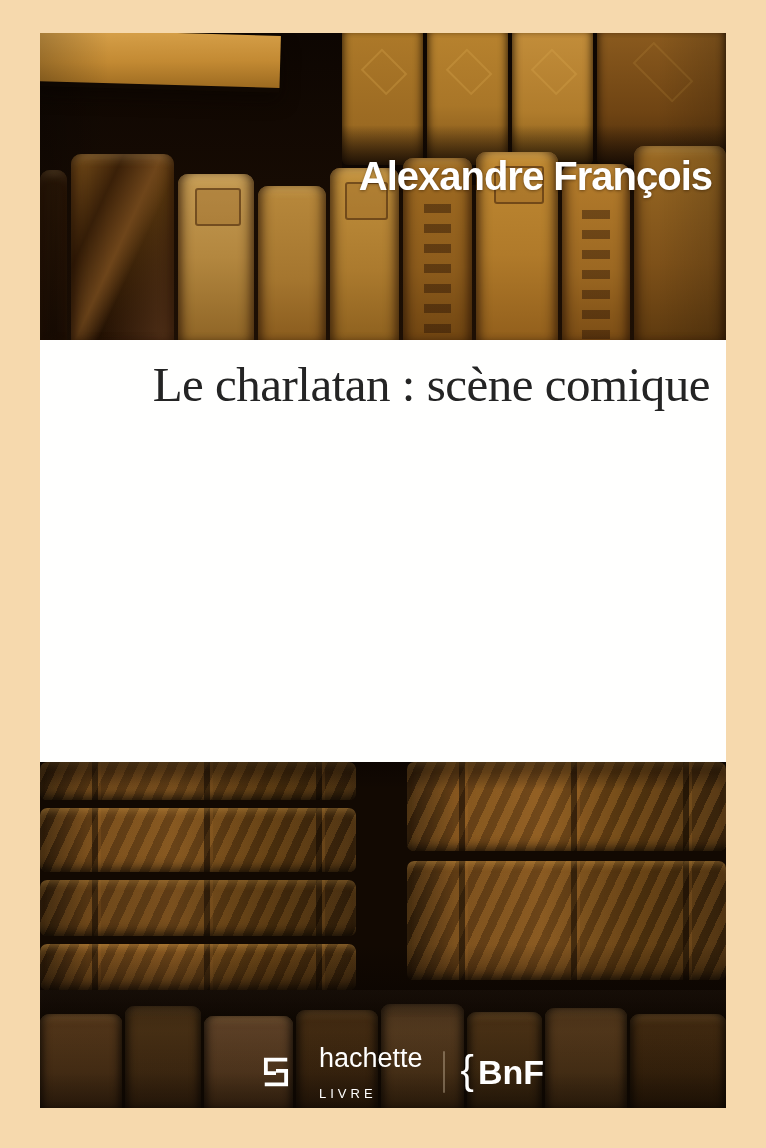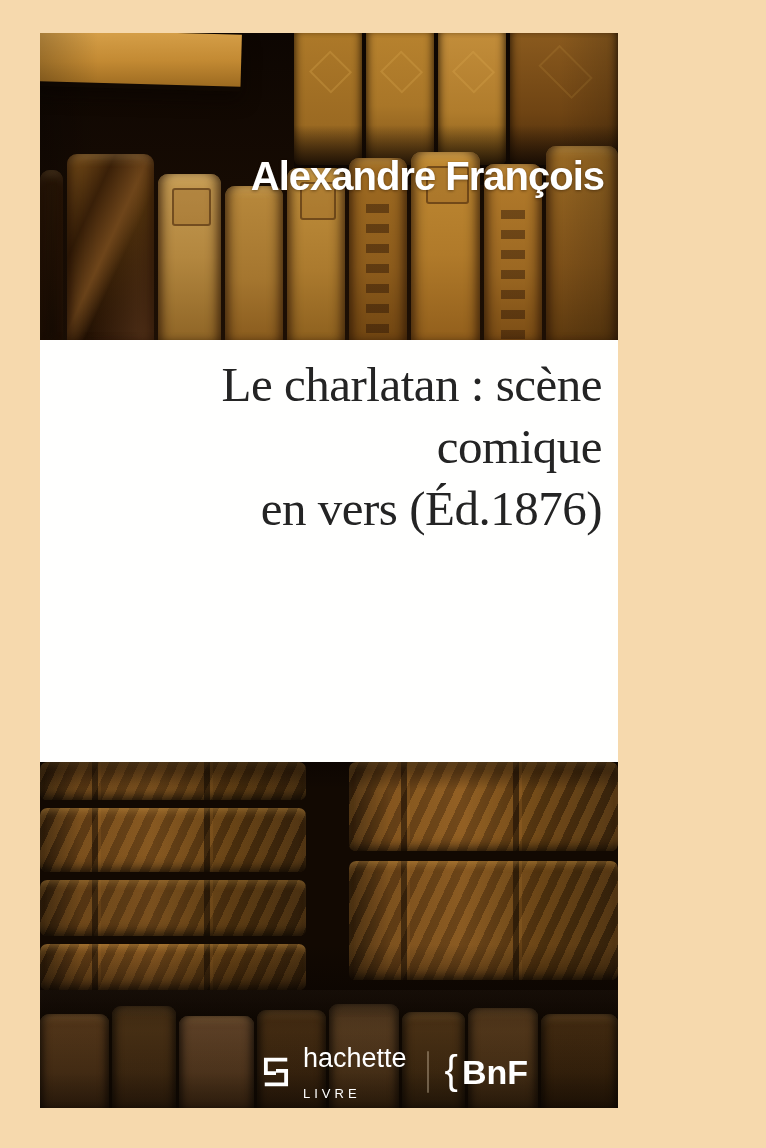--- a/index.html
+++ b/index.html
@@ -3,21 +3,21 @@
 <meta charset="utf-8">
 <style>
   html,body{margin:0;padding:0;background:#e9e2d6;}
   .cover{
     position:relative; width:766px; height:1148px; overflow:hidden;
     background:#f6d9ad;
     font-family:"Liberation Sans", sans-serif;
   }
   
   .photo{
-    position:absolute; left:40px; top:33px; width:578px; height:1075px;
+    position:absolute; left:40px; top:33px; width:686px; height:1075px;
     background:#1b0e04; overflow:hidden;
   }
   
   .top-dark{position:absolute; left:0; top:0; width:100%; height:307px; background:linear-gradient(180deg,#0d0602 0%,#180c03 60%,#1d0f04 100%);}
   .shelf-board{
     position:absolute; left:-6px; top:-4px; width:36%; height:52px;
     background:linear-gradient(178deg,#d8a24b 0%,#c38a33 55%,#9c6a20 100%);
     transform:rotate(1.6deg); transform-origin:left top;
     box-shadow:0 5px 0 rgba(18,9,2,.85), 0 12px 18px rgba(10,5,1,.6);
   }
@@ -102,21 +102,21 @@
   .bsp3{width:13%; margin-top:12px; background:linear-gradient(180deg,#63452a,#422b14);}
   .bsp4{width:12%; margin-top:6px;  background:linear-gradient(180deg,#4a3014,#2c1b0a);}
   .bsp5{width:12%; margin-top:0;    background:linear-gradient(180deg,#5d4124,#3c2710);}
   .bsp6{width:11%; margin-top:8px;  background:linear-gradient(180deg,#503517,#31200c);}
   .bsp7{width:12%; margin-top:4px;  background:linear-gradient(180deg,#5a3d1e,#3a2610);}
   .bsp8{flex:1;   margin-top:10px;  background:linear-gradient(180deg,#462d12,#281807);}
   .bottom-tint{position:absolute; inset:0; z-index:3; pointer-events:none;
     background:linear-gradient(180deg,rgba(10,5,2,.35) 0%,rgba(10,5,2,.05) 35% 70%,rgba(10,5,2,.4) 100%);}
   
   .logos{position:absolute; left:218px; top:1016px; height:46px; display:flex; align-items:center; z-index:4; color:#fff;}
-  .hachette{display:flex; align-items:center; gap:9px;}
+  .hachette{display:flex; align-items:center; gap:25px;}
   .hachette-text{display:flex; flex-direction:column; line-height:1;}
   .hachette-name{font-size:27px; font-weight:400; letter-spacing:0;}
   .hachette-sub{font-size:13px; font-weight:400; letter-spacing:4px; margin-top:15px;}
   .logo-divider{width:2px; height:42px; background:rgba(216,198,170,.38); margin:0 16px 0 20px; border-radius:1px;}
   .bnf{display:flex; align-items:center; gap:4px;}
   .bnf-brace{font-size:40px; font-weight:400; line-height:1; transform:translateY(-2px);}
   .bnf-text{font-size:34px; font-weight:bold; letter-spacing:0;}
 </style>
 </head>
 <body>
@@ -142,21 +142,21 @@
       <div class="sp sp6 script"></div>
       <div class="sp sp7 label"></div>
       <div class="sp sp8 script"></div>
       <div class="sp sp9"></div>
     </div>
     <div class="top-vignette"></div>
 
     <div class="author">Alexandre François</div>
 
     <div class="title-band">
-      <h1 class="book-title"><span>Le charlatan : scène comique</span><br><span>en vers (Éd.1876)</span></h1>
+      <h1 class="book-title"><span>Le charlatan : scène comique</span><br></h1>
     </div>
 
     <div class="stacks">
       <div class="pile pile-left">
         <div class="row"></div>
         <div class="row"></div>
         <div class="row"></div>
         <div class="row"></div>
       </div>
       <div class="pile pile-right">

